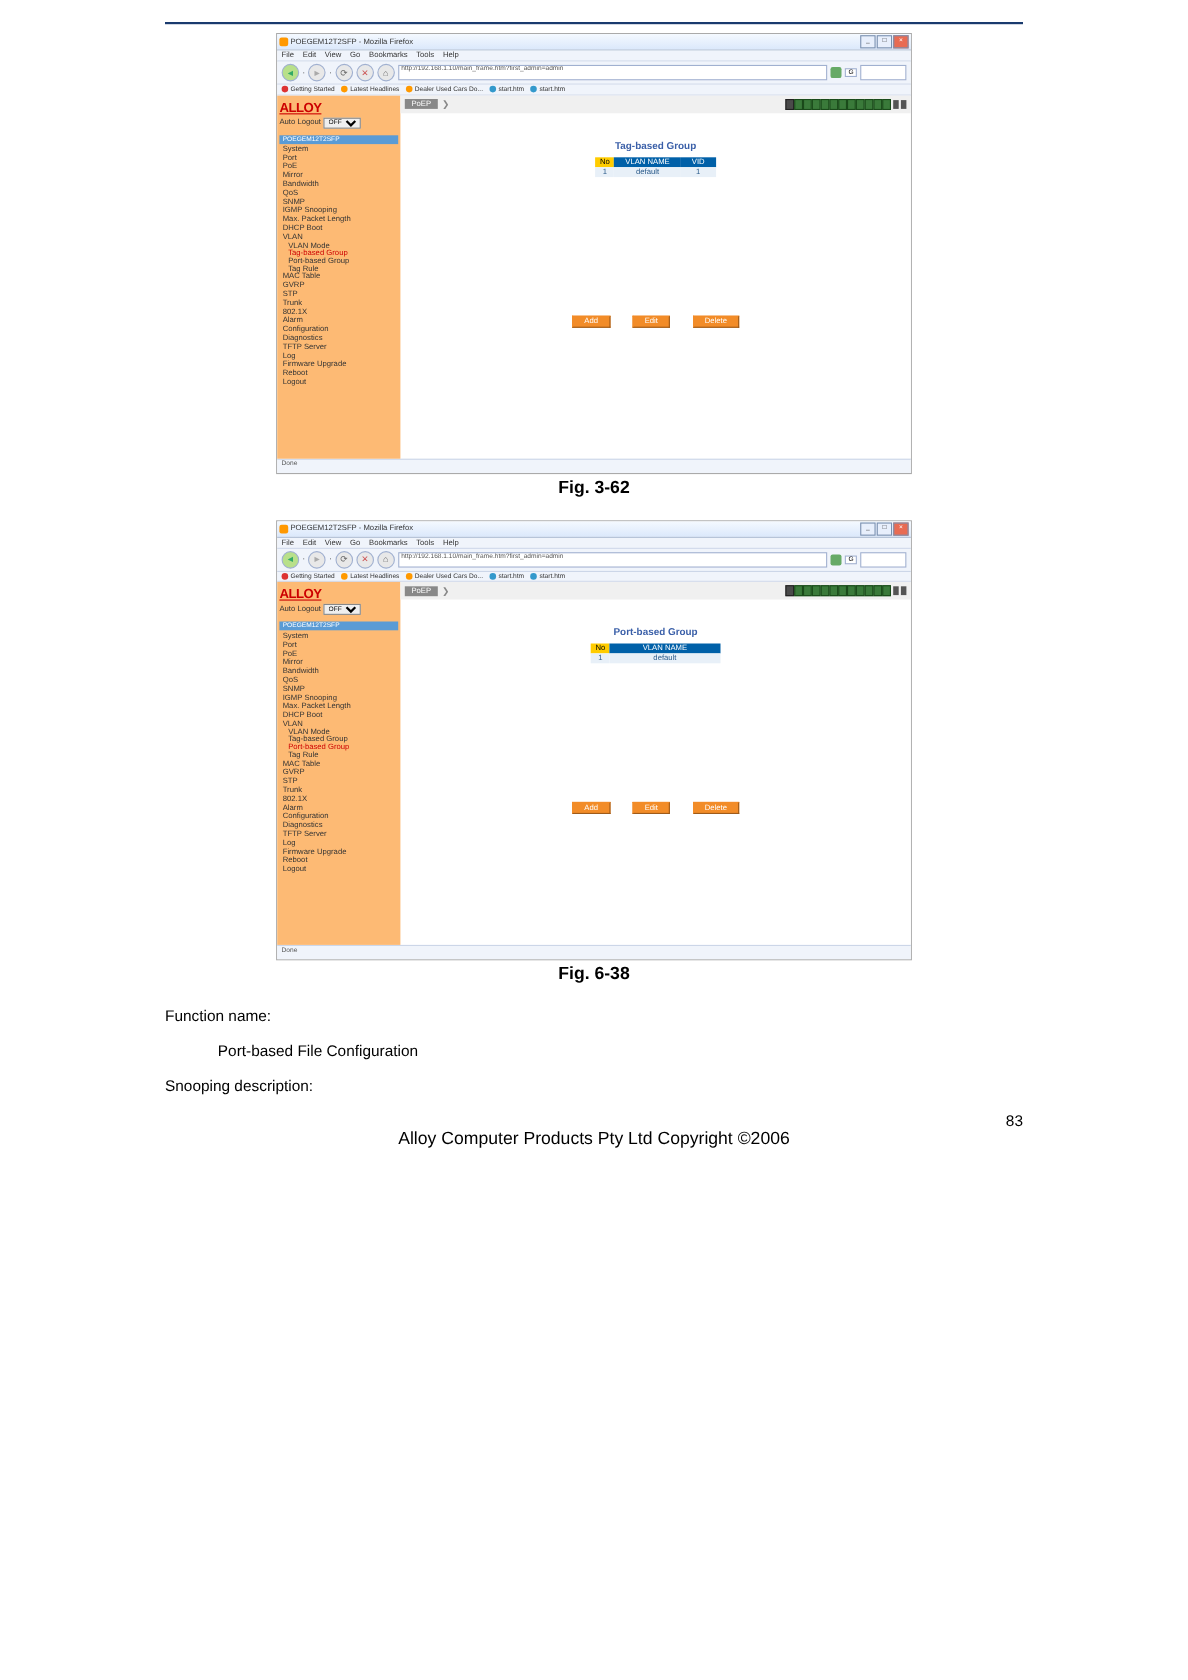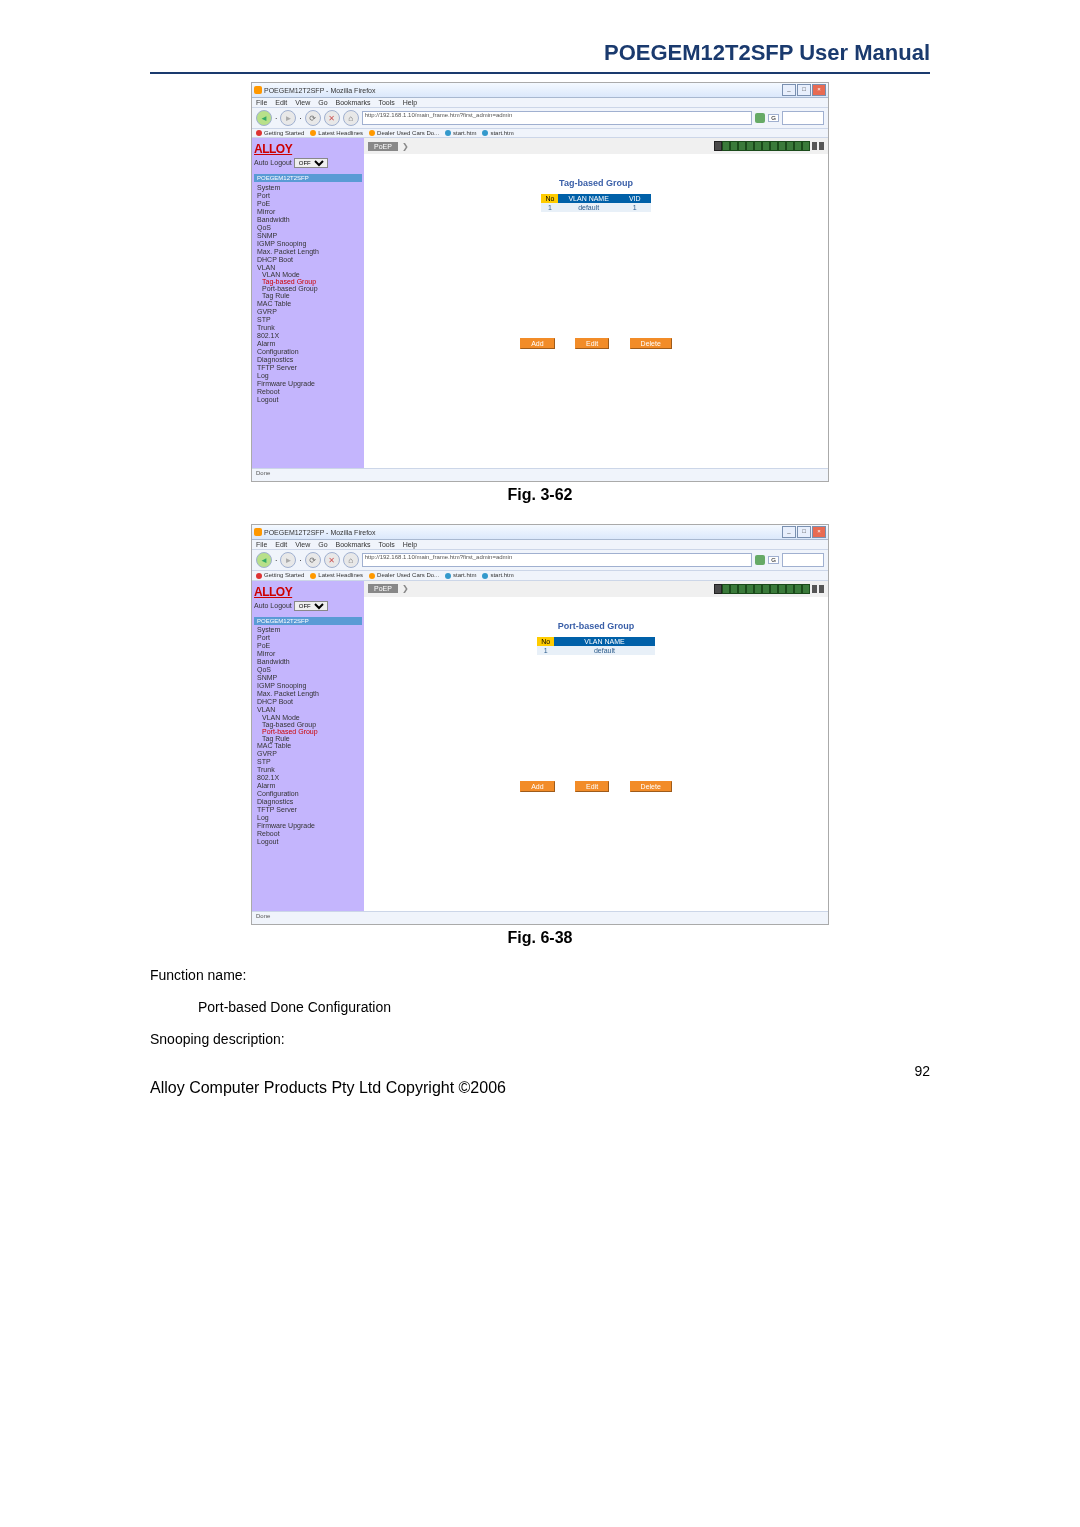--- a/index.html
+++ b/index.html
@@ -65,21 +65,21 @@
   .urlbar { flex: 1; border: 1px solid #a0b0d0; background: #fff; height: 12px; padding: 0 2px; font-size: 6px; color: #555; overflow: hidden; white-space: nowrap; }
   .go-btn { width: 10px; height: 10px; background: #6a6; border-radius: 2px; }
   .search-select { font-size: 6px; border: 1px solid #a0b0d0; background: #fff; padding: 0 2px; }
   .searchbox { width: 40px; border: 1px solid #a0b0d0; height: 12px; background: #fff; }
   .ff-bookmarks { background: #f0f4fb; border-bottom: 1px solid #ccd6e8; font-size: 6px; padding: 1px 4px; display: flex; gap: 6px; color: #333; }
   .bm-dot { width: 6px; height: 6px; border-radius: 50%; display: inline-block; margin-right: 2px; vertical-align: middle; }
   .bm-dot.red { background: #d33; }
   .bm-dot.orange { background: #f90; }
   .bm-dot.blue { background: #39c; }
   .content-frame { display: flex; min-height: 330px; background: #fff; }
-  .sidebar { width: 108px; background: #c4b5fd; padding: 4px 2px; }
+  .sidebar { width: 108px; background: #fdba74; padding: 4px 2px; }
   .logo { color: #c00; font-weight: bold; font-size: 12px; text-decoration: underline; margin-bottom: 2px; letter-spacing: -0.5px; }
   .auto-logout { font-size: 7px; color: #333; margin-bottom: 6px; }
   .auto-logout select { font-size: 6px; border: 1px solid #888; }
   .nav-header { background: #5a9bd5; color: #fff; font-size: 6px; padding: 1px 3px; margin-bottom: 1px; }
   .nav-item { color: #333; font-size: 7px; padding: 0.5px 3px; white-space: nowrap; }
   .nav-item.vlan-parent { color: #333; }
   .nav-sub { padding-left: 8px; color: #333; font-size: 7px; }
   .nav-sub.active { color: #c00; }
   .main-panel { flex: 1; position: relative; }
   .top-bar { background: #f0f0f0; height: 16px; display: flex; align-items: center; }
@@ -97,27 +97,26 @@
   .vlan-table td.no-cell { text-align: center; }
   .action-btns { text-align: center; margin-top: 120px; }
   .action-btn { display: inline-block; background: #f28c28; color: #fff; font-size: 7px; padding: 1px 10px; margin: 0 8px; border: 1px outset #f28c28; }
   .statusbar { background: #f0f4fb; border-top: 1px solid #ccd6e8; font-size: 6px; padding: 1px 4px; color: #555; height: 10px; }
   .fig-caption { text-align: center; font-weight: bold; margin: 4px 0 20px; }
   .section-heading { font-weight: bold; font-size: 15px; margin: 12px 0 10px; }
   .body-text { font-size: 14px; margin: 16px 0; }
   .indent { margin-left: 48px; }
   .desc-block { margin-left: 48px; text-align: justify; }
   .footer-pageno { text-align: right; margin-top: 16px; font-size: 14px; }
-  .footer-line { text-align: left; font-size: 16px; }
+  .footer-line { text-align: center; font-size: 16px; }
 </style>
 </head>
 <body>
 
 <div class="page">
-  <div class="header-title">POEGEM12T2SFP User Manual</div>
   <hr class="hr-top">
 
   <div class="screenshot-wrap">
     <div class="ff-titlebar">
       <div class="title">
         <span class="ff-icon"></span>
         <span>POEGEM12T2SFP - Mozilla Firefox</span>
       </div>
       <div class="win-btns">
         <span class="win-btn">_</span>
@@ -360,18 +359,18 @@
           <span class="action-btn">Edit</span>
           <span class="action-btn">Delete</span>
         </div>
       </div>
     </div>
     <div class="statusbar">Done</div>
   </div>
   <div class="fig-caption">Fig. 6-38</div>
 
   <div class="body-text">Function name:</div>
-  <div class="body-text indent">Port-based Done Configuration</div>
+  <div class="body-text indent">Port-based File Configuration</div>
   <div class="body-text">Snooping description:</div>
 
-  <div class="footer-pageno">92</div>
+  <div class="footer-pageno">83</div>
   <div class="footer-line">Alloy Computer Products Pty Ltd Copyright ©2006</div>
 </div>
 
 </body></html>

